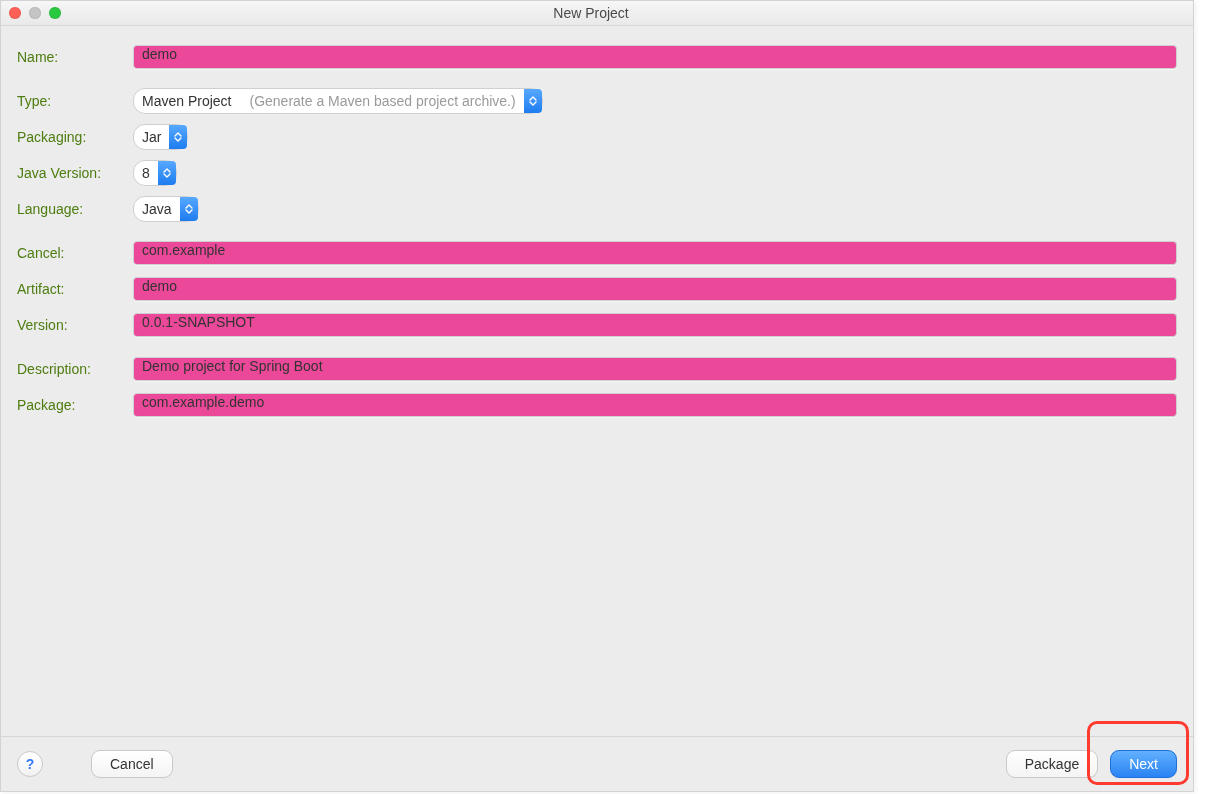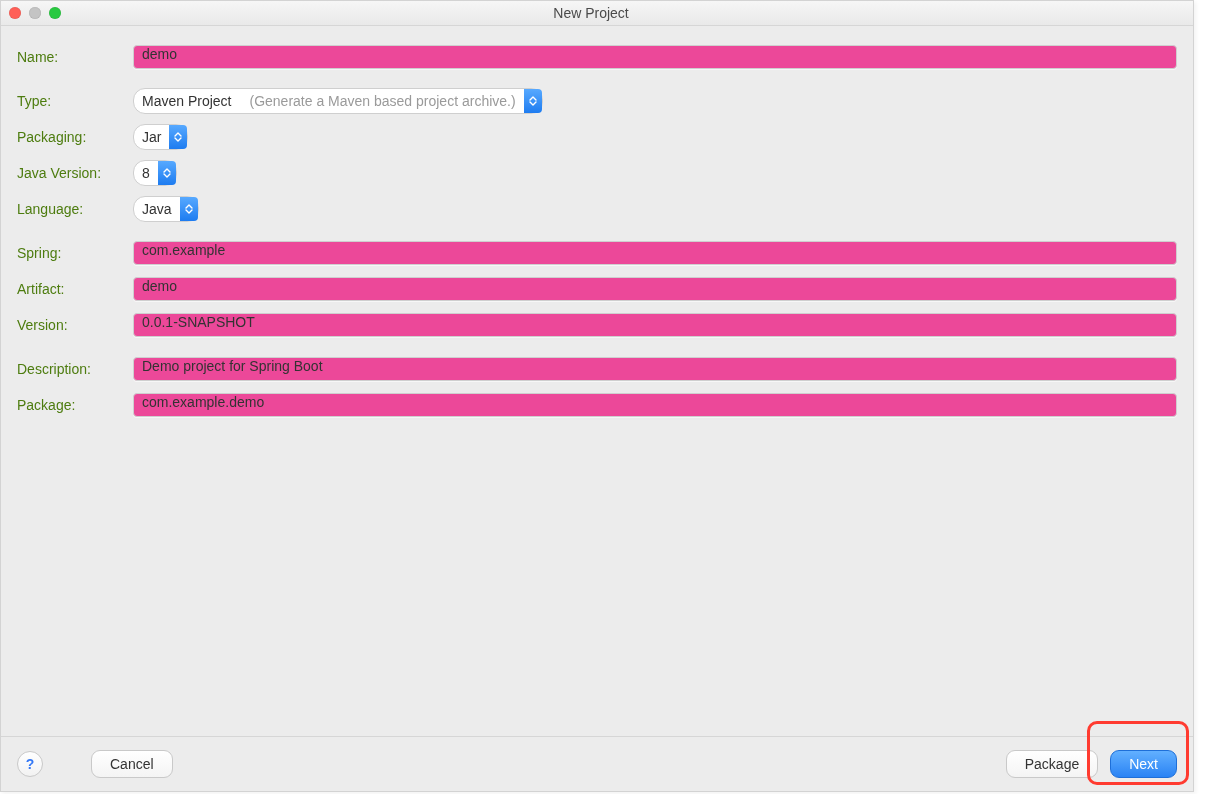--- a/index.html
+++ b/index.html
@@ -282,21 +282,21 @@
               </svg>
           </div>
         </div>
       </div>
     </div>
 
     <div class="cluster-gap"></div>
 
     <div class="form-cluster">
 
-      <div class="form-label">Spring:</div>
+      <div class="form-label">Cancel:</div>
       <div class="form-control-cell">
         <div class="text-input">
           <span>com.example</span>
         </div>
       </div>
 
       <div style="height:6px; grid-column:1 / span 2;"></div>
 
       <div class="form-label">Artifact:</div>
       <div class="form-control-cell">

